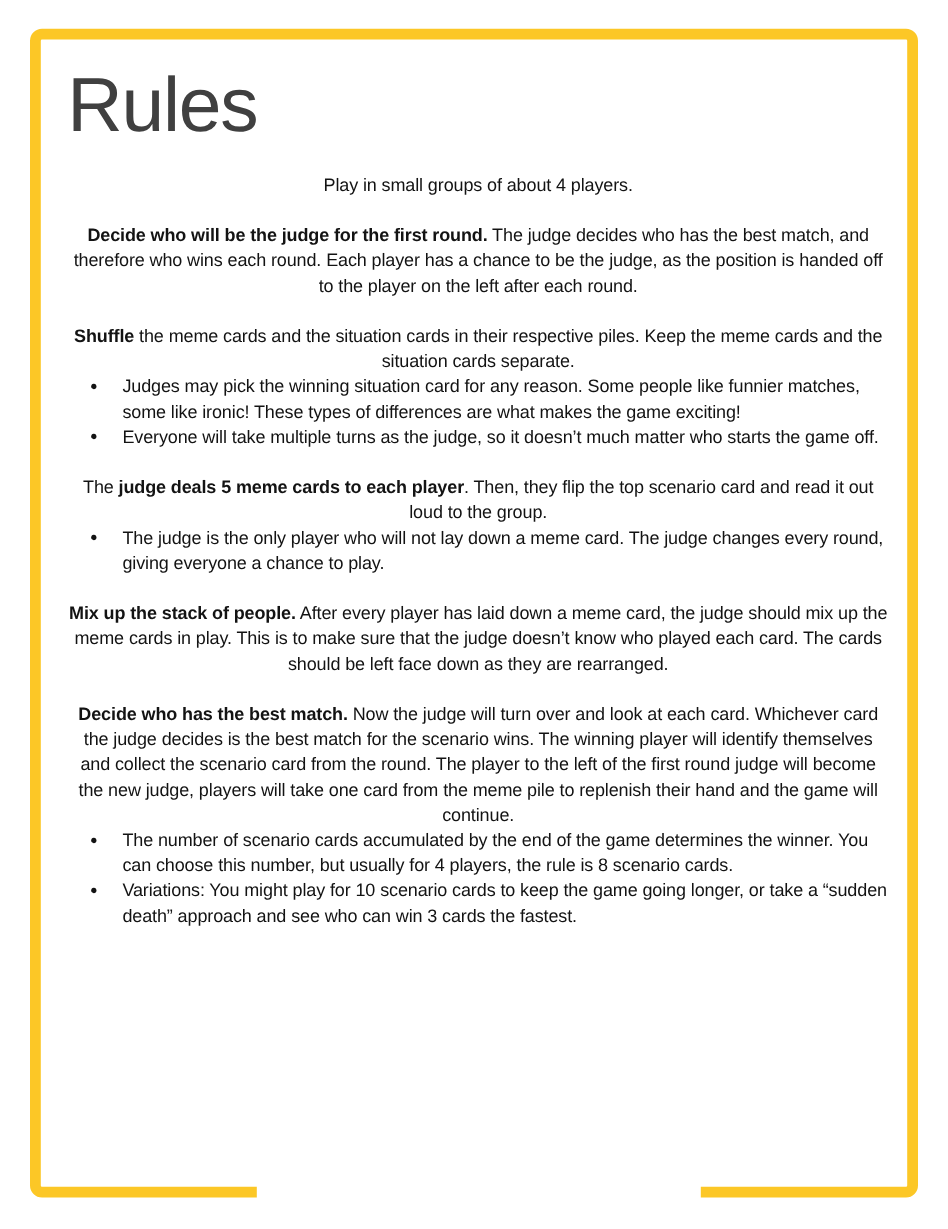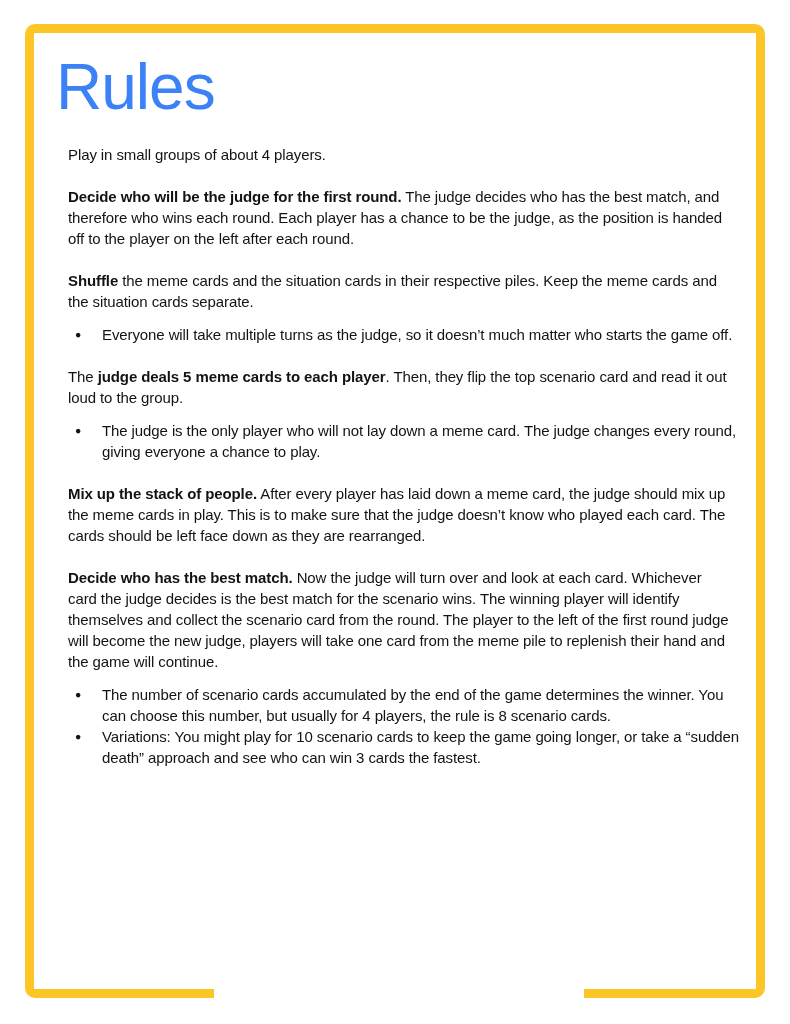--- a/index.html
+++ b/index.html
@@ -41,28 +41,28 @@
     top: 48px;
     width: 685px;
     color: #131313;
   }
   .title {
     margin: 0 0 18px 0;
     font-size: 64px;
     font-weight: 400;
     letter-spacing: -1px;
     line-height: 78px;
-    color: #3b82f6;
+    color: #404040;
   }
   .doc-body {
     font-size: 15px;
     line-height: 21px;
     letter-spacing: -0.1px;
   }
-  .para { margin: 12px; }
+  .para { margin: 0; text-align: center; }
   .para + .para, .bullets + .para { margin-top: 21px; }
   .bold { font-weight: 700; }
   .bullets {
     list-style: none;
     margin: 0;
     padding: 0;
   }
   .bullets li {
     position: relative;
     padding-left: 46px;
@@ -83,20 +83,21 @@
 <div class="page">
   <div class="frame"></div>
   <div class="frame-gap-cover"></div>
   <div class="content">
     <h1 class="title">Rules</h1>
     <div class="doc-body">
         <p class="para"><span class="run">Play in small groups of about 4 players.</span></p>
         <p class="para"><span class="run bold">Decide who will be the judge for the first round.</span><span class="run"> The judge decides who has the best match, and therefore who wins each round. Each player has a chance to be the judge, as the position is handed off to the player on the left after each round.</span></p>
         <p class="para"><span class="run bold">Shuffle</span><span class="run"> the meme cards and the situation cards in their respective piles. Keep the meme cards and the situation cards separate.</span></p>
         <ul class="bullets">
+          <li><span class="run">Judges may pick the winning situation card for any reason. Some people like funnier matches, some like ironic! These types of differences are what makes the game exciting!</span></li>
           <li><span class="run">Everyone will take multiple turns as the judge, so it doesn’t much matter who starts the game off.</span></li>
         </ul>
         <p class="para"><span class="run">The </span><span class="run bold">judge deals 5 meme cards to each player</span><span class="run">. Then, they flip the top scenario card and read it out loud to the group.</span></p>
         <ul class="bullets">
           <li><span class="run">The judge is the only player who will not lay down a meme card. The judge changes every round, giving everyone a chance to play.</span></li>
         </ul>
         <p class="para"><span class="run bold">Mix up the stack of people.</span><span class="run"> After every player has laid down a meme card, the judge should mix up the meme cards in play. This is to make sure that the judge doesn’t know who played each card. The cards should be left face down as they are rearranged.</span></p>
         <p class="para"><span class="run bold">Decide who has the best match.</span><span class="run"> Now the judge will turn over and look at each card. Whichever card the judge decides is the best match for the scenario wins. The winning player will identify themselves and collect the scenario card from the round. The player to the left of the first round judge will become the new judge, players will take one card from the meme pile to replenish their hand and the game will continue.</span></p>
         <ul class="bullets">
           <li><span class="run">The number of scenario cards accumulated by the end of the game determines the winner. You can choose this number, but usually for 4 players, the rule is 8 scenario cards.</span></li>

